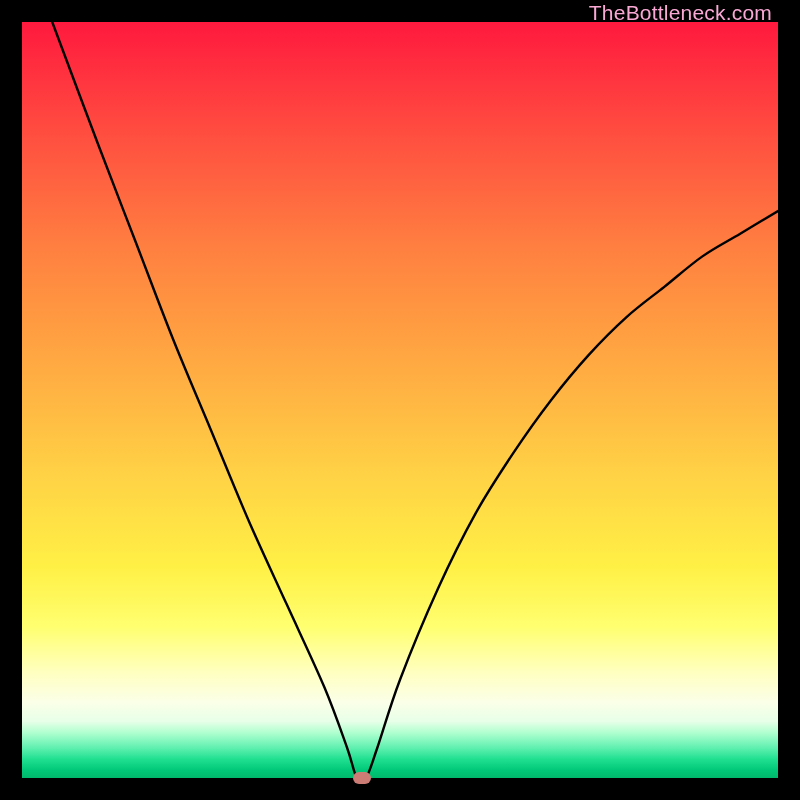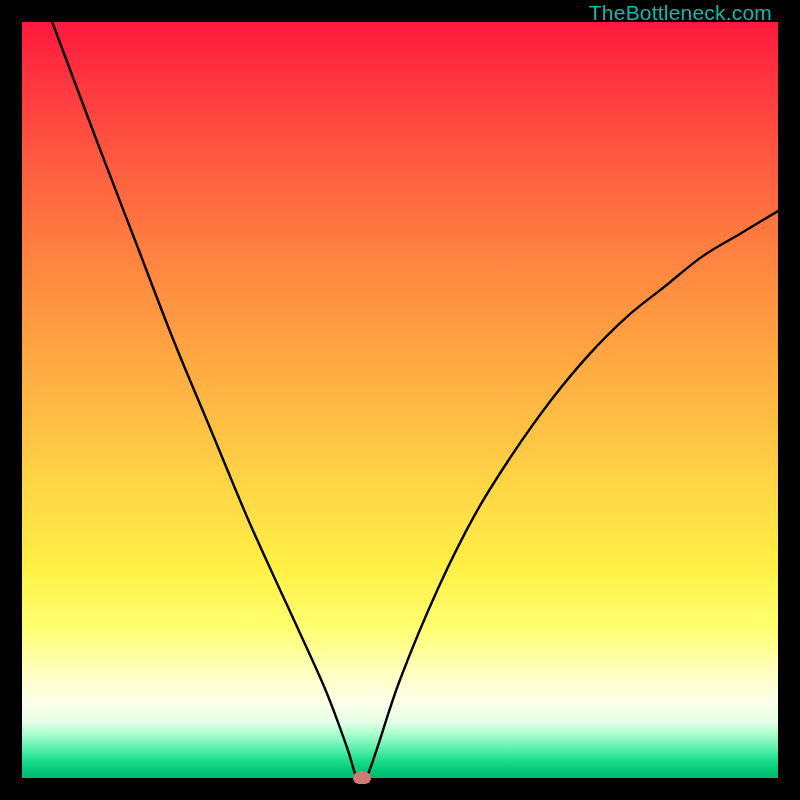--- a/index.html
+++ b/index.html
@@ -33,21 +33,21 @@
       #60f0b0 96%,
       #20e090 97.5%,
       #00c878 99%,
       #00b86c 100%
     );
   }
   .attribution {
     position: absolute;
     top: 1px;
     right: 28px;
-    color: #14b8a6;
+    color: #f9a8d4;
     font-size: 21px;
     font-weight: 400;
     letter-spacing: 0.2px;
     user-select: none;
   }
   svg.curve {
     position: absolute;
     left: 0;
     top: 0;
     width: 756px;

